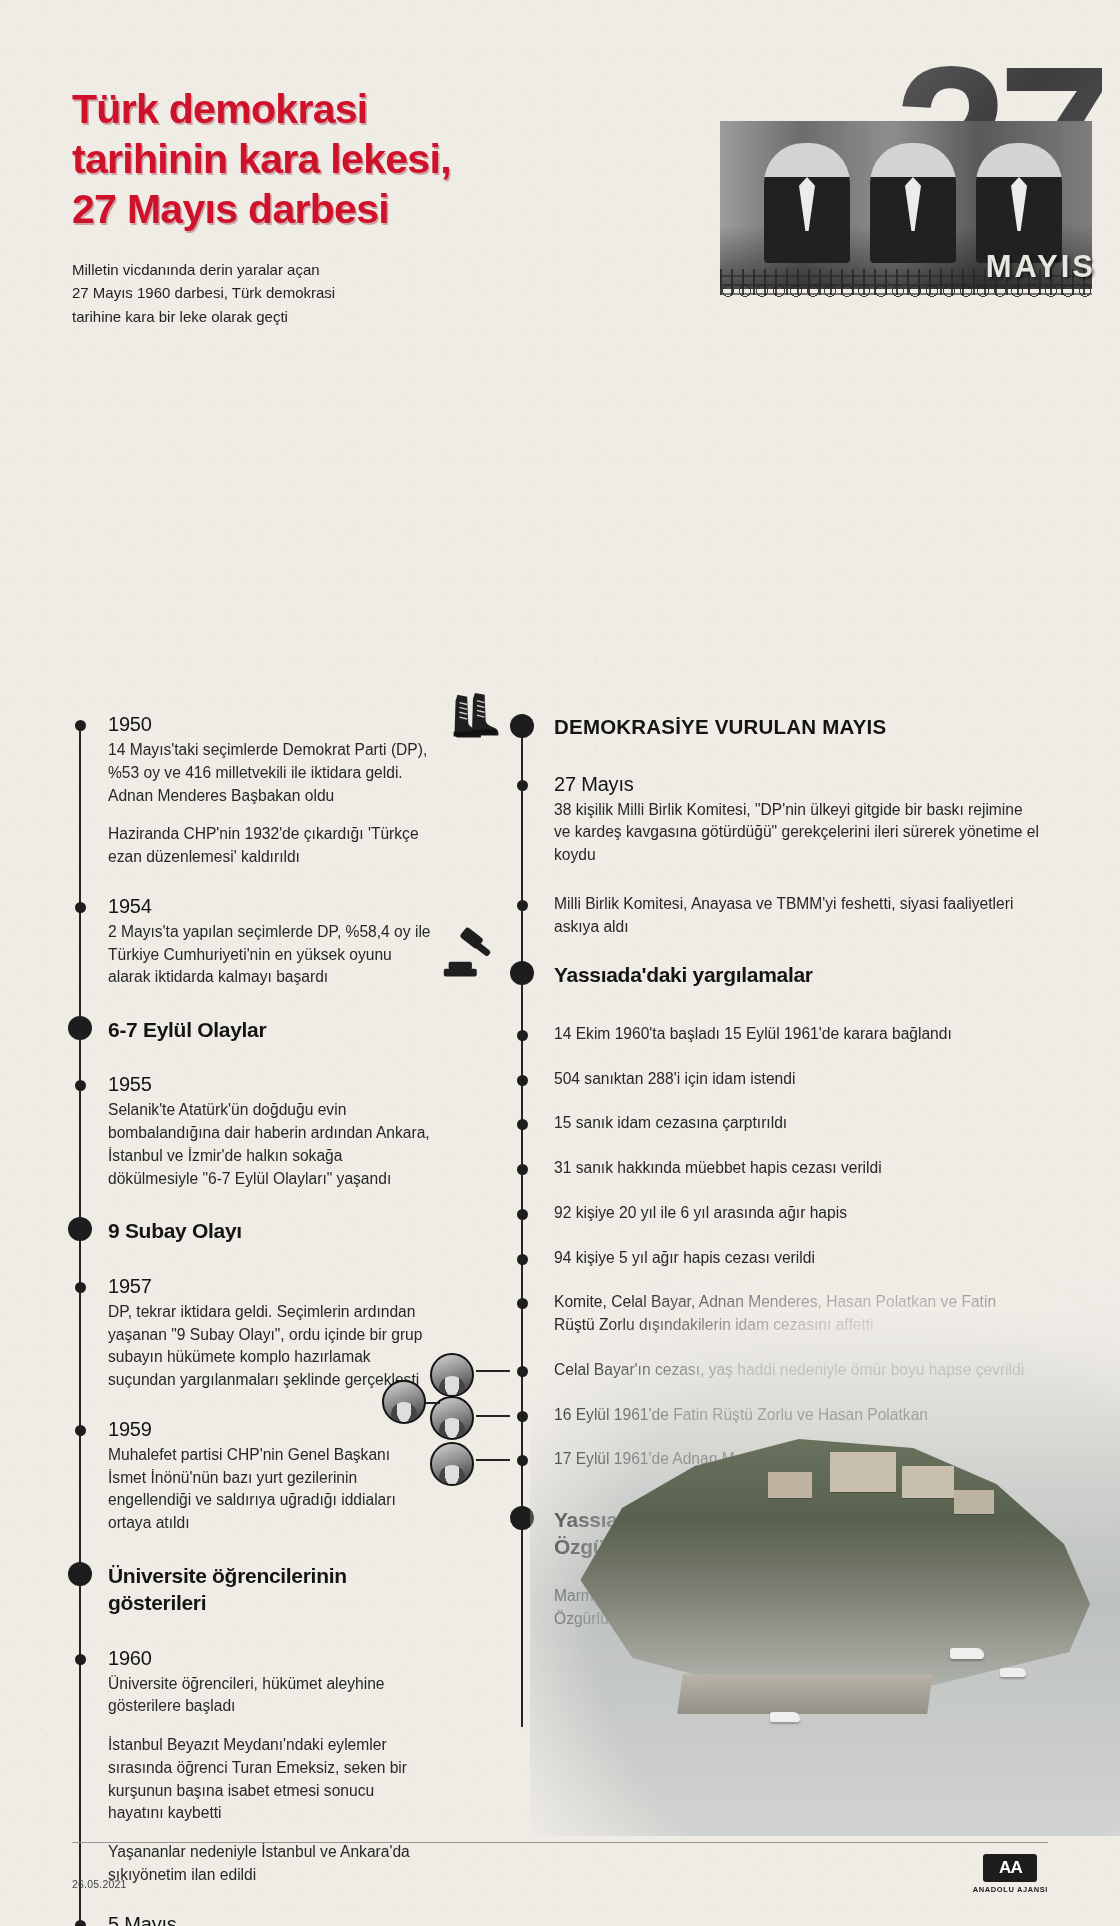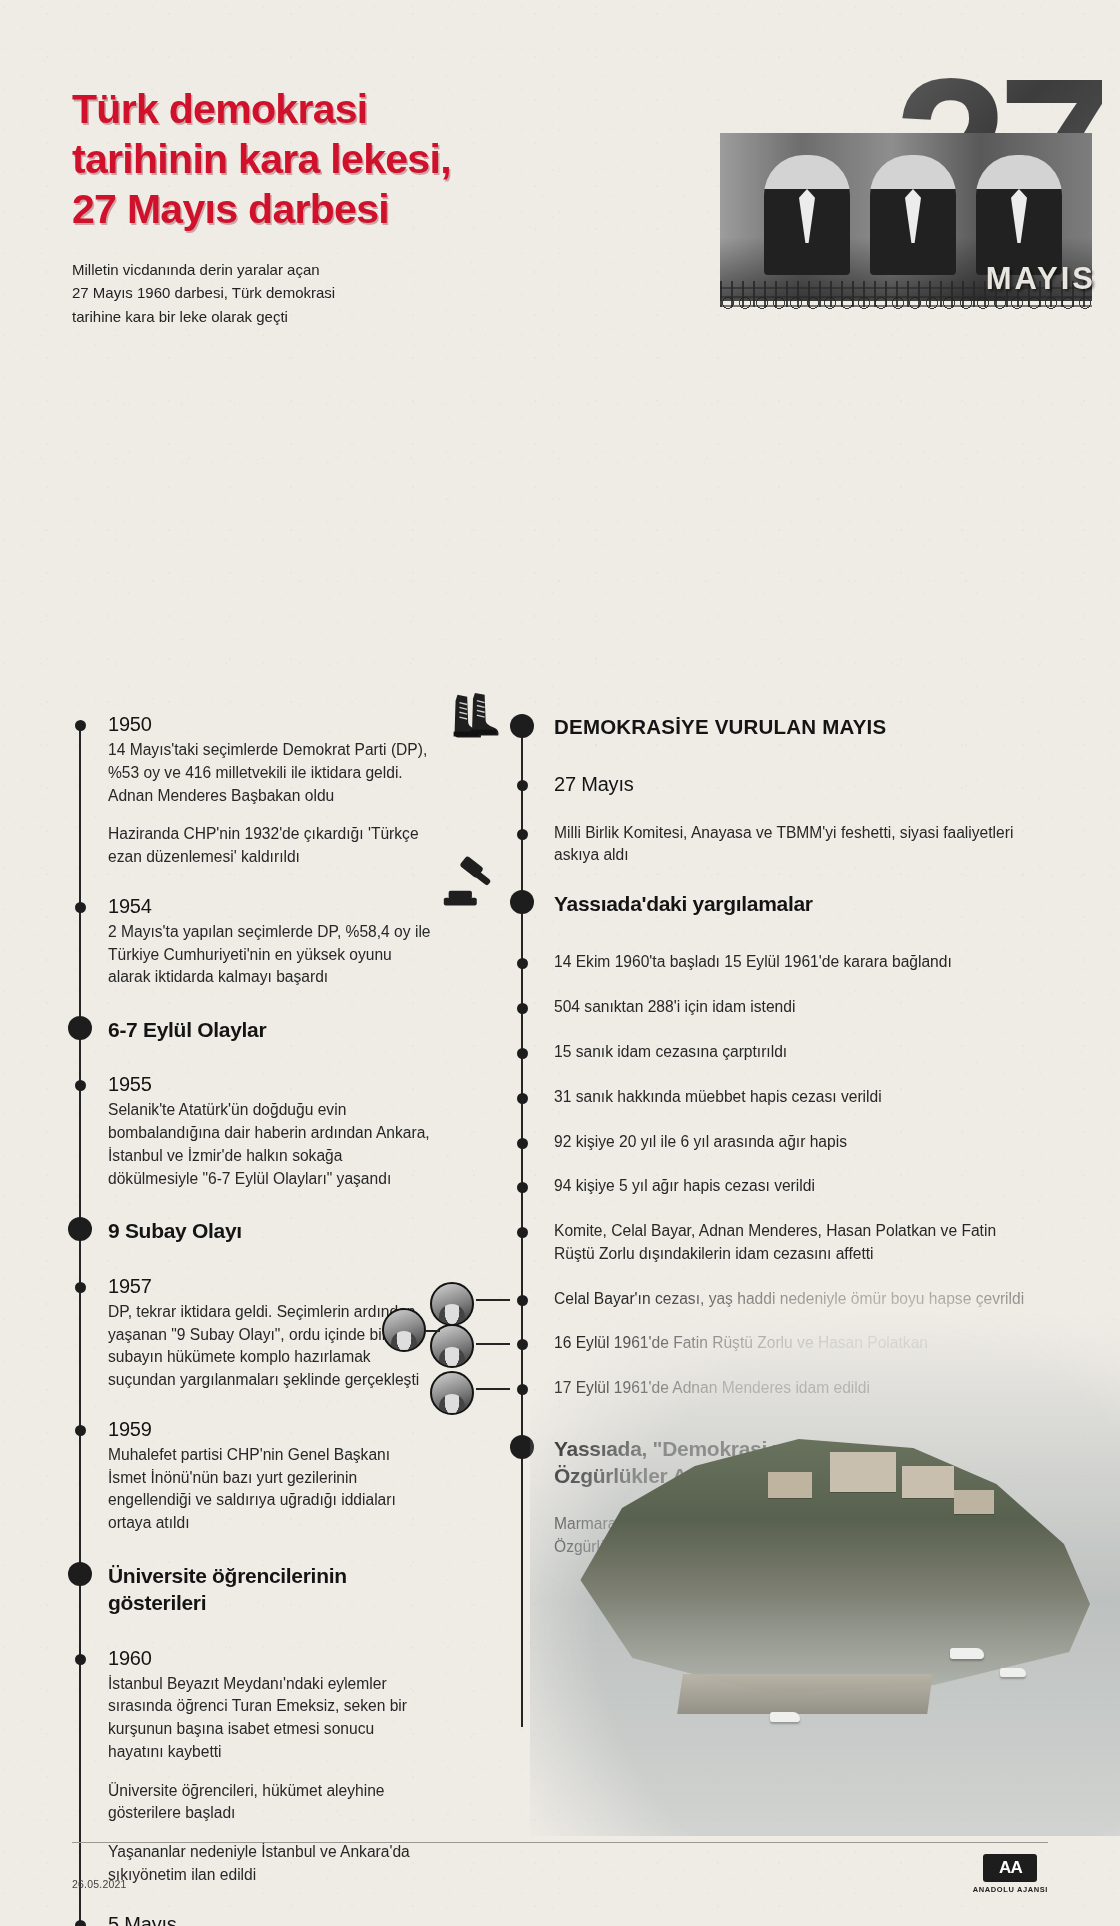--- a/index.html
+++ b/index.html
@@ -53,21 +53,21 @@
     font-size: 15px;
     line-height: 1.55;
     color: #222;
     font-weight: 400;
   }
   .subtitle .l { display: block; }
 
   
   .hero {
     position: absolute;
-    right: 0; top: 61px;
+    right: 0; top: 49px;
     width: 430px; height: 268px;
     z-index: 3;
     overflow: hidden;
   }
   .hero-27 {
     position: absolute;
     right: 18px; top: -14px;
     font-size: 205px;
     font-weight: 900;
     letter-spacing: -10px;
@@ -423,22 +423,22 @@
       </div>
 
       <div class="entry" style="margin-bottom:30px;">
         <span class="dot big"></span>
         <div class="entry-section">Üniversite öğrencilerinin gösterileri</div>
       </div>
 
       <div class="entry">
         <span class="dot small"></span>
         <div class="entry-year">1960</div>
+        <p class="entry-p">Üniversite öğrencileri, hükümet aleyhine gösterilere başladı</p>
         <p class="entry-p">İstanbul Beyazıt Meydanı'ndaki eylemler sırasında öğrenci Turan Emeksiz, seken bir kurşunun başına isabet etmesi sonucu hayatını kaybetti</p>
-        <p class="entry-p">Üniversite öğrencileri, hükümet aleyhine gösterilere başladı</p>
         <p class="entry-p">Yaşananlar nedeniyle İstanbul ve Ankara'da sıkıyönetim ilan edildi</p>
       </div>
 
       <div class="entry">
         <span class="dot small"></span>
         <div class="entry-year">5 Mayıs</div>
 
       </div>
 
     </div>
@@ -459,20 +459,21 @@
             <path d="M18 14 l8 2 M18 19 l8 2 M18 24 l8 2 M18 29 l8 2"></path>
             <path d="M36 12 l8 2 M36 17 l8 2 M36 22 l8 2 M36 27 l8 2"></path>
           </g>
         </svg>
         <div class="entry-section caps">DEMOKRASİYE VURULAN MAYIS</div>
       </div>
 
       <div class="entry">
         <span class="dot small"></span>
         <div class="entry-year">27 Mayıs</div>
+        <p class="entry-p">38 kişilik Milli Birlik Komitesi, "DP'nin ülkeyi gitgide bir baskı rejimine ve kardeş kavgasına götürdüğü" gerekçelerini ileri sürerek yönetime el koydu</p>
       </div>
 
       <div class="entry plain">
         <span class="dot small"></span>
         <p class="entry-p">Milli Birlik Komitesi, Anayasa ve TBMM'yi feshetti, siyasi faaliyetleri askıya aldı</p>
       </div>
 
       <div class="entry" style="margin-bottom:34px;margin-top:10px;">
         <span class="dot big"></span>
         <svg class="side-icon" style="left:-72px;top:-34px;" viewBox="0 0 64 64">

